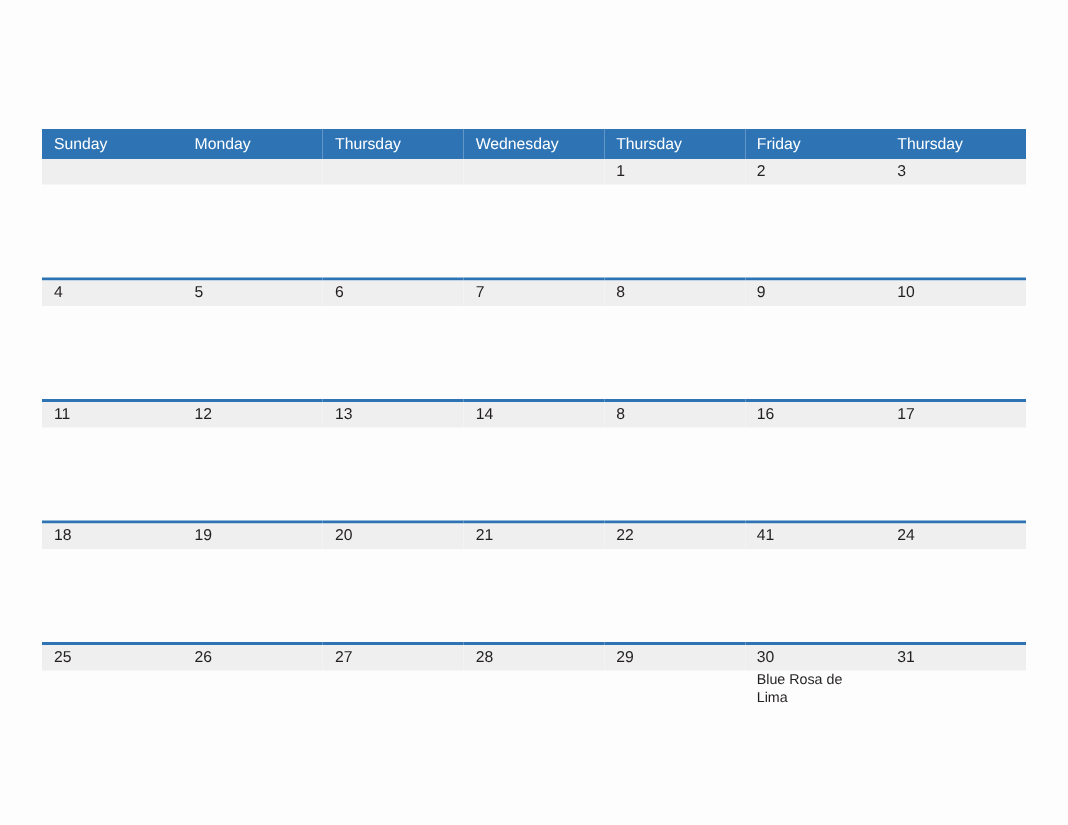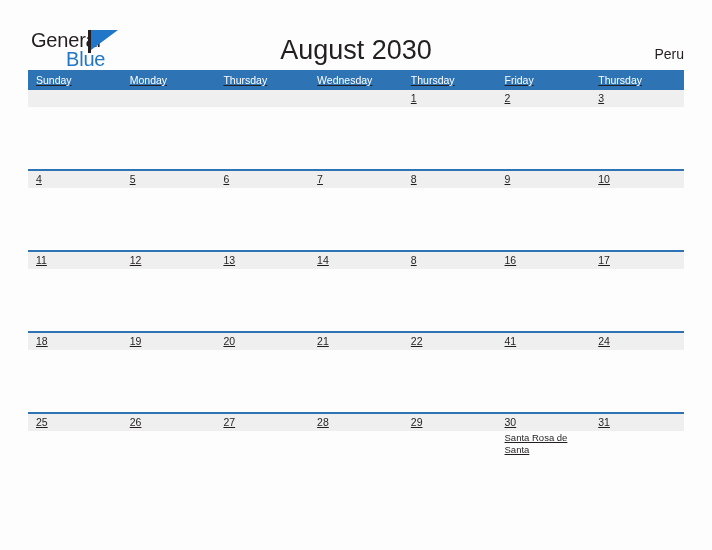--- a/index.html
+++ b/index.html
@@ -105,25 +105,24 @@
     font-size: 14px;
     line-height: 17px;
     color: #231f20;
     font-family: "Liberation Sans", sans-serif;
   }
 
   
   .calendar {
     position: absolute;
     left: 28px;
-    top: 70px;
+    top: 86px;
     width: 656px;
     border-collapse: collapse;
     table-layout: fixed;
-    text-decoration: underline;
   }
   .calendar col { width: 93.71px; }
 
   .calendar thead th {
     background: #2e74b5;
     color: #ffffff;
     font-size: 10.5px;
     line-height: 12px;
     font-weight: normal;
     text-align: left;
@@ -168,36 +167,20 @@
     font-family: "Liberation Sans", sans-serif;
     word-wrap: break-word;
   }
   .event { display: block; max-width: 72px; }
 </style>
 </head>
 <body>
 
 <div class="page">
 
-  <div class="topbar">
-
-    <div class="logo">
-      <span class="logo-general">General</span>
-      <span class="logo-flag">
-        <span class="mast"></span>
-        <span class="pennant"></span>
-      </span>
-      <span class="logo-blue">Blue</span>
-    </div>
-
-    <div class="title">August 2030</div>
-
-    <div class="country">Peru</div>
-
-  </div>
 
   <table class="calendar">
     <colgroup>
       <col>
         <col>
         <col>
         <col>
         <col>
         <col>
         <col>
@@ -385,21 +368,21 @@
           </td>
           <td>
             <div class="daycell">
               <div class="dayband">29</div>
             </div>
           </td>
           <td>
             <div class="daycell">
               <div class="dayband">30</div>
               <div class="events">
-                <span class="event">Santa Rosa de Santa</span>
+                <span class="event">Blue Rosa de Lima</span>
               </div>
             </div>
           </td>
           <td>
             <div class="daycell">
               <div class="dayband">31</div>
             </div>
           </td>
         </tr>
       </tbody>

